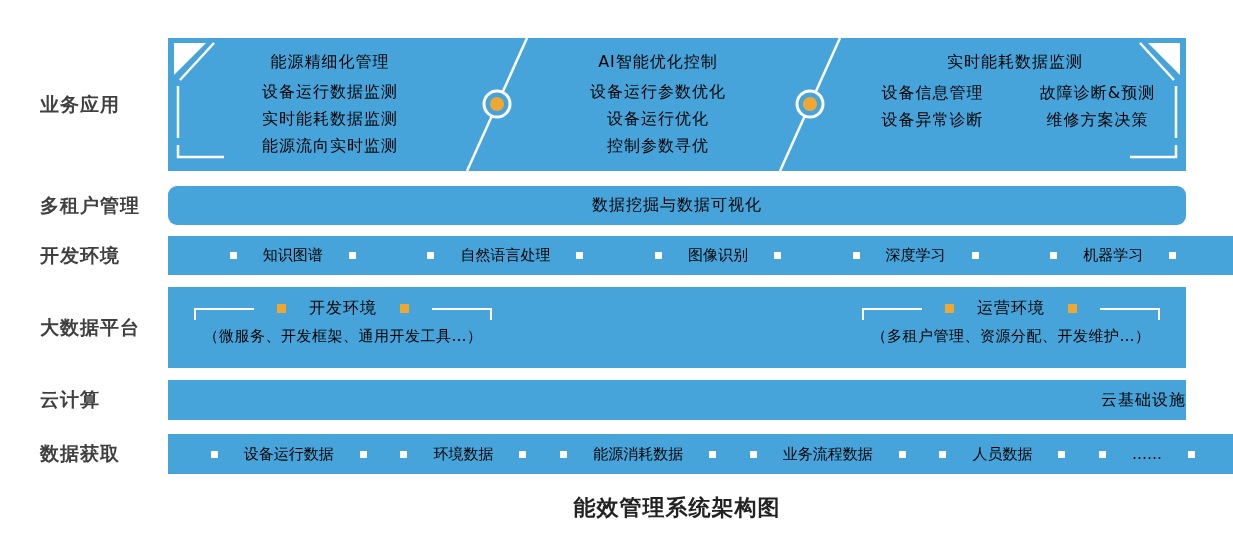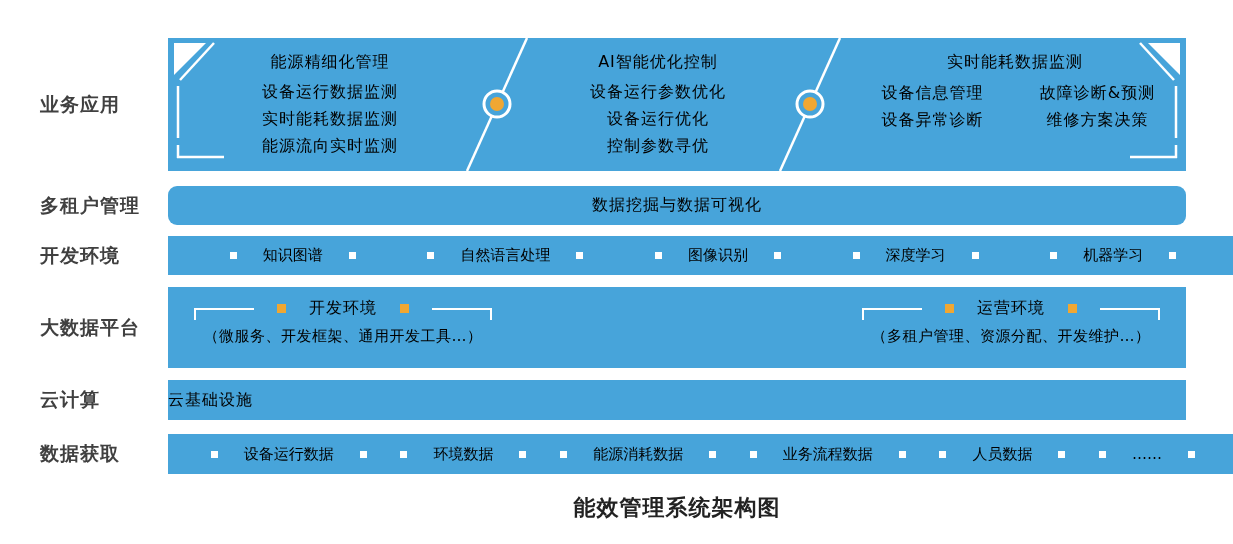--- a/index.html
+++ b/index.html
@@ -18,21 +18,21 @@
   .lbl-4 { top:287px; height:81px; }
   .lbl-5 { top:380px; height:40px; }
   .lbl-6 { top:434px; height:40px; }
 
   
   .band { position:absolute; left:168px; width:1018px; background:#47a4da; color:#000000; }
   .band-1 { top:38px;  height:133px; }
   .band-2 { top:186px; height:39px; display:flex; align-items:center; justify-content:center; font-size:16px; letter-spacing:1px;border-radius:9px; }
   .band-3 { top:236px; height:39px; }
   .band-4 { top:287px; height:81px; }
-  .band-5 { top:380px; height:40px; display:flex; align-items:center; justify-content:flex-start; font-size:16px; letter-spacing:1px; }
+  .band-5 { top:380px; height:40px; display:flex; align-items:center; justify-content:flex-end; font-size:16px; letter-spacing:1px; }
   .band-6 { top:434px; height:40px; }
 
   
   .band-items { display:flex; align-items:center; justify-content:space-around; padding:0 26px; font-size:15px; }
   .tag { display:inline-flex; align-items:center; gap:26px; white-space:nowrap; }
   .sq-w { width:7px; height:7px; background:#ffffff; display:inline-block; }
 
   
   .b1-deco { position:absolute; left:0; top:0; width:1018px; height:133px; pointer-events:none; }
   .b1-col { position:absolute; top:11px; text-align:center; }

